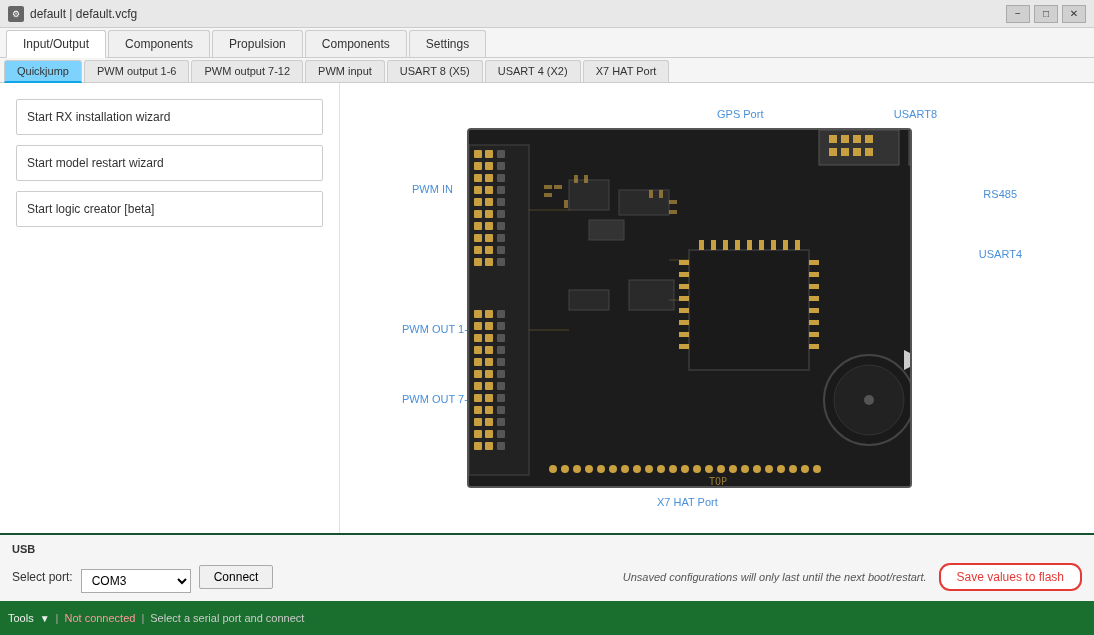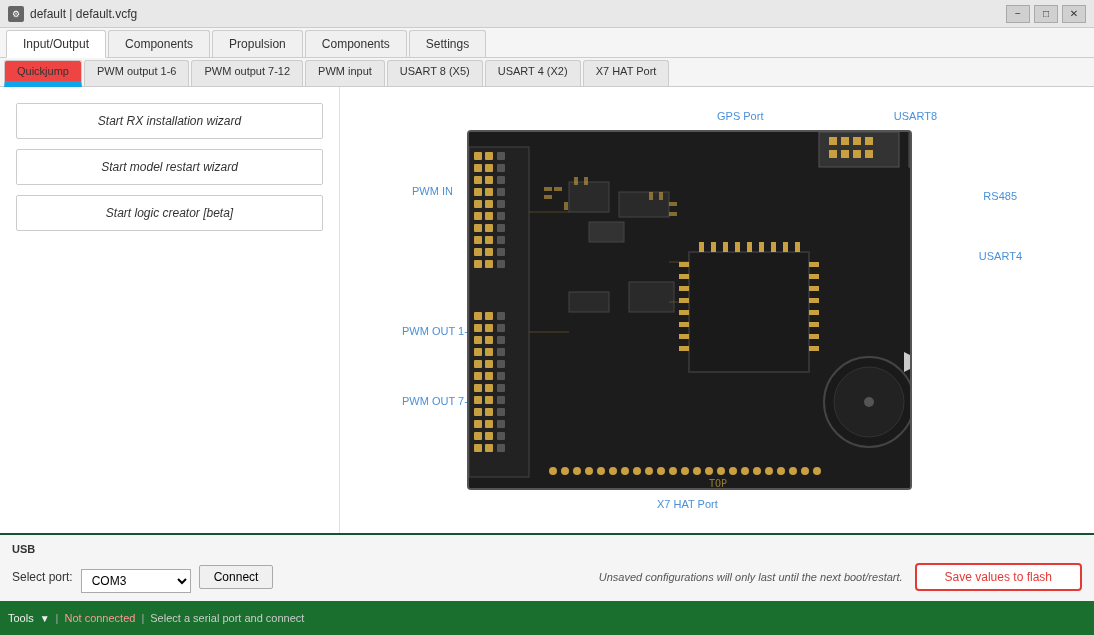--- a/index.html
+++ b/index.html
@@ -112,22 +112,22 @@
       border: 1px solid #ccc;
       border-bottom: none;
       background: #e8e8e8;
       cursor: pointer;
       margin-right: 2px;
       border-radius: 3px 3px 0 0;
       font-size: 11px;
       color: #333;
     }
     .sub-tab.active {
-      background: #ef4444;
-      border-bottom: 6px solid #0ea5e9;
+      background: #7dd3fc;
+      border-bottom: 2px solid #0ea5e9;
       margin-bottom: -1px;
       z-index: 1;
     }
 
     
     .content-area {
       flex: 1;
       display: flex;
       overflow: hidden;
       position: relative;
@@ -142,25 +142,24 @@
       flex-direction: column;
       gap: 10px;
       border-right: 1px solid #e0e0e0;
     }
     .wizard-btn {
       width: 100%;
       padding: 10px;
       border: 1px solid #ccc;
       background: white;
       cursor: pointer;
-      text-align: center;
+      text-align: left;
       font-size: 12px;
       color: #333;
       border-radius: 2px;
-      font-style: italic;
     }
 
     
     .right-panel {
       flex: 1;
       position: relative;
       display: flex;
       align-items: center;
       justify-content: center;
       padding: 10px;
@@ -247,28 +246,28 @@
       border-radius: 2px;
     }
 
     .unsaved-msg {
       font-size: 11px;
       color: #555;
       font-style: italic;
     }
 
     .save-btn {
-      padding: 5px 28px;
+      padding: 5px 16px;
       border: 2px solid #e53935;
       background: white;
       color: #e53935;
       cursor: pointer;
       font-size: 12px;
       font-weight: 500;
-      border-radius: 4px;
+      border-radius: 11px;
     }
 
     
     .status-bar {
       background: #1a6e2e;
       padding: 17px 8px;
       display: flex;
       align-items: center;
       gap: 6px;
       flex-shrink: 0;

